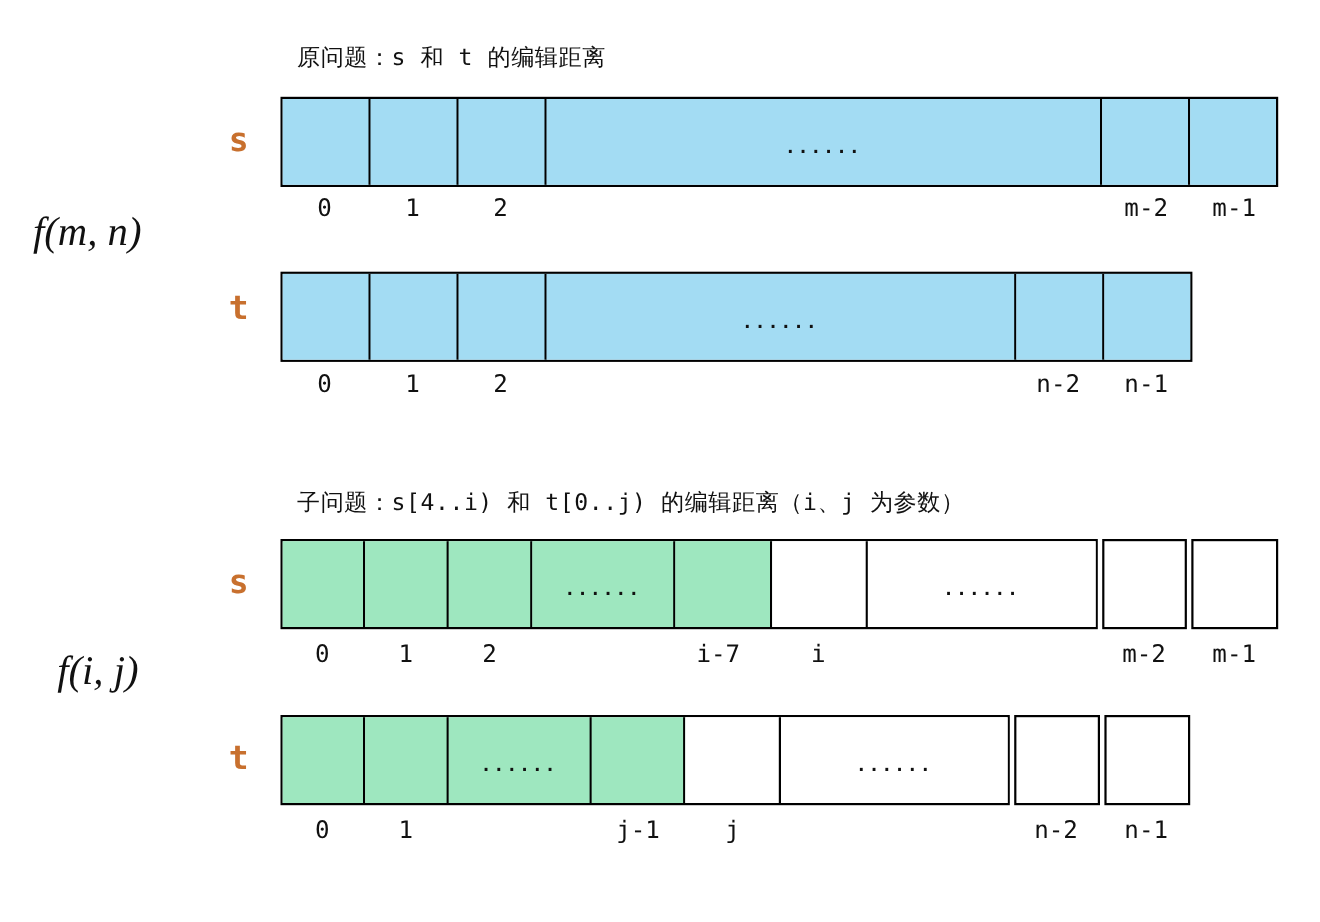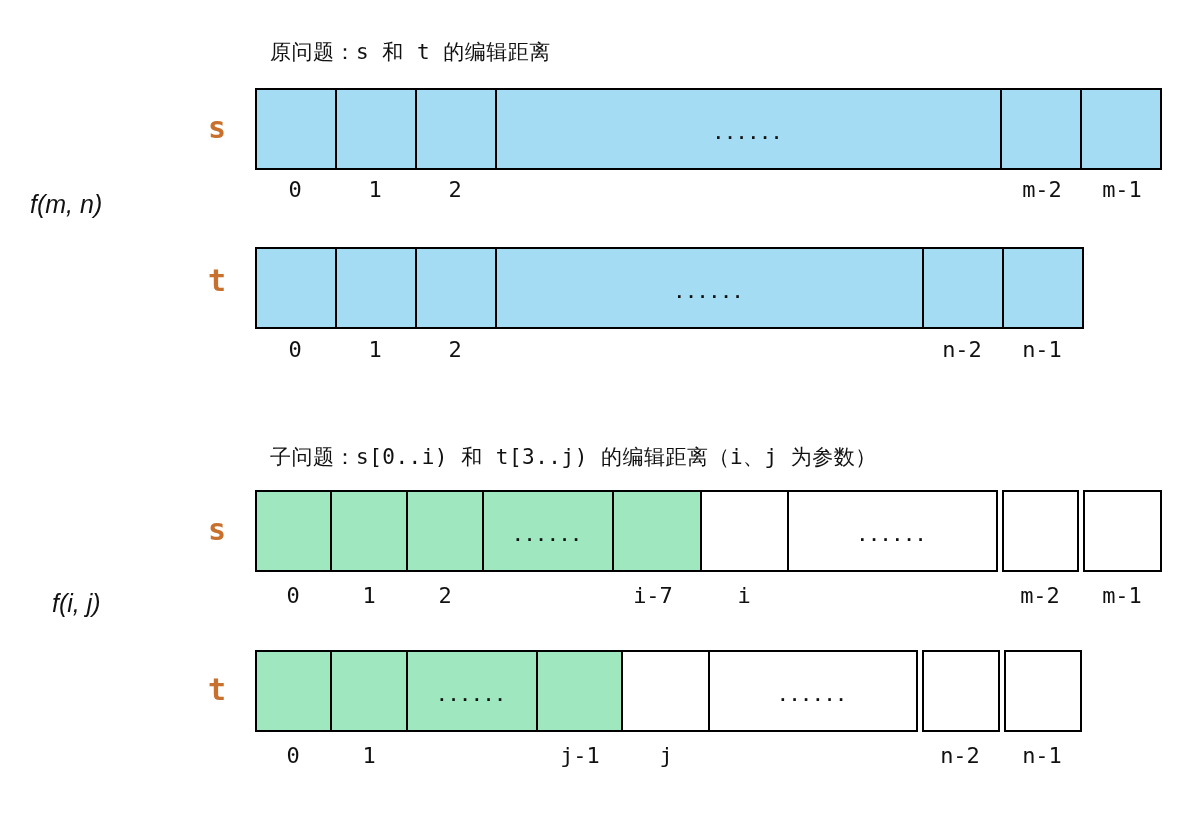--- a/index.html
+++ b/index.html
@@ -12,24 +12,24 @@
     font-family: "DejaVu Sans Mono", "DejaVu Sans", sans-serif;
   }
   .abs { position: absolute; }
   .sec-title {
     font-size: 21px;
     color: #111111;
     white-space: nowrap;
     letter-spacing: 0.5px;
   }
   .formula {
-    font-family: Liberation Sans, sans-serif;
+    font-family: Liberation Serif, serif;
     font-style: italic;
     font-weight: 500;
-    font-size: 25px;
+    font-size: 37px;
     color: #111111;
     white-space: nowrap;
   }
   .row-label {
     font-family: "DejaVu Sans Mono", monospace;
     font-weight: bold;
     font-size: 30px;
     color: var(--row-label-orange, #c8702e);
     transform: translateX(-50%);
   }
@@ -113,21 +113,21 @@
       <div class="cell blue" style="width:78px;"></div>
     </div>
     <span class="abs idx" style="left:295px;  top:337px;">0</span>
     <span class="abs idx" style="left:375px;  top:337px;">1</span>
     <span class="abs idx" style="left:455px;  top:337px;">2</span>
     <span class="abs idx" style="left:962px;  top:337px;">n-2</span>
     <span class="abs idx" style="left:1042px; top:337px;">n-1</span>
   </div>
 
   <div>
-    <div class="abs sec-title" style="left:270px; top:443px;">子问题：s[0..i) 和 t[3..j) 的编辑距离（i、j 为参数）</div>
+    <div class="abs sec-title" style="left:270px; top:443px;">子问题：s[4..i) 和 t[0..j) 的编辑距离（i、j 为参数）</div>
 
     <div class="abs formula" style="left:52px; top:589px;">f(i, j)</div>
 
     <div class="abs row-label" style="left:217px; top:512px;">s</div>
     <div class="abs arr" style="left:255px; top:490px; width:743px;">
       <div class="cell green" style="width:75px;"></div>
       <div class="cell green" style="width:76px;"></div>
       <div class="cell green" style="width:76px;"></div>
       <div class="cell green" style="width:130px;">
         <span class="dots">......</span>

